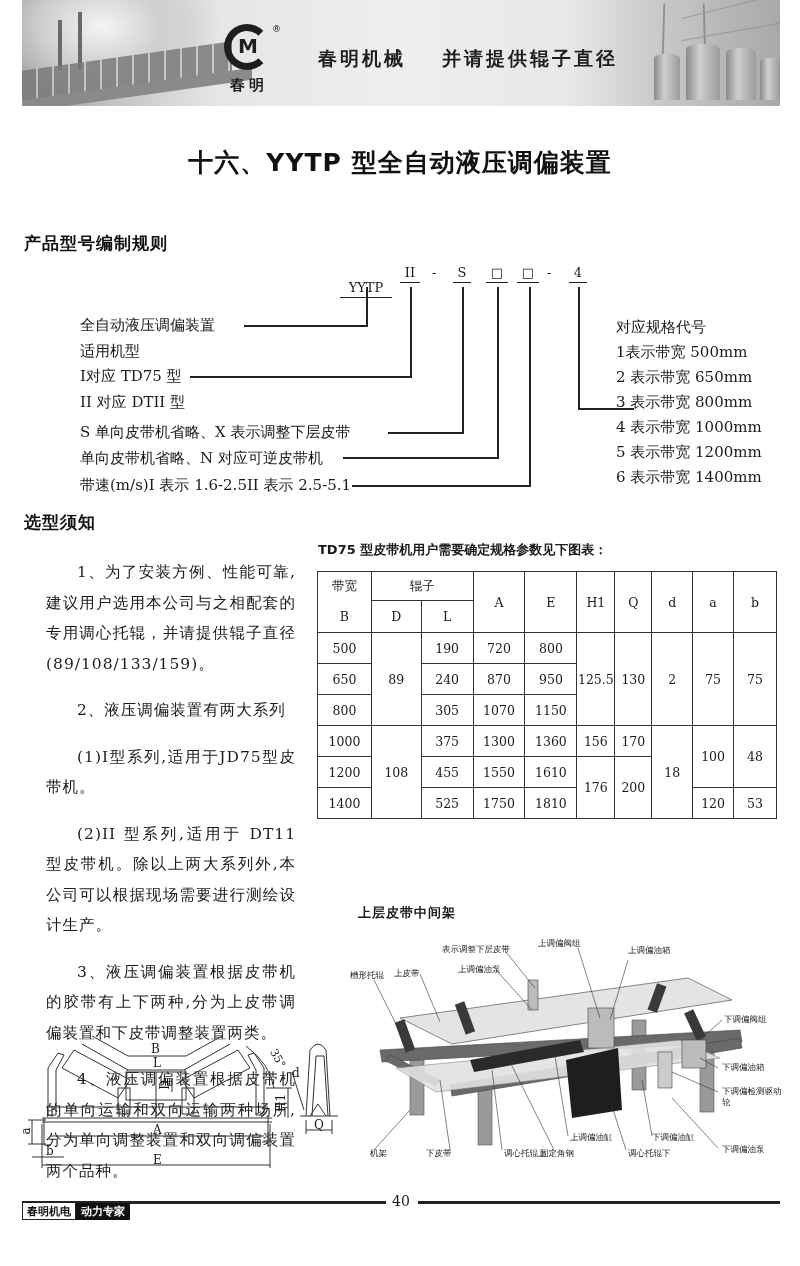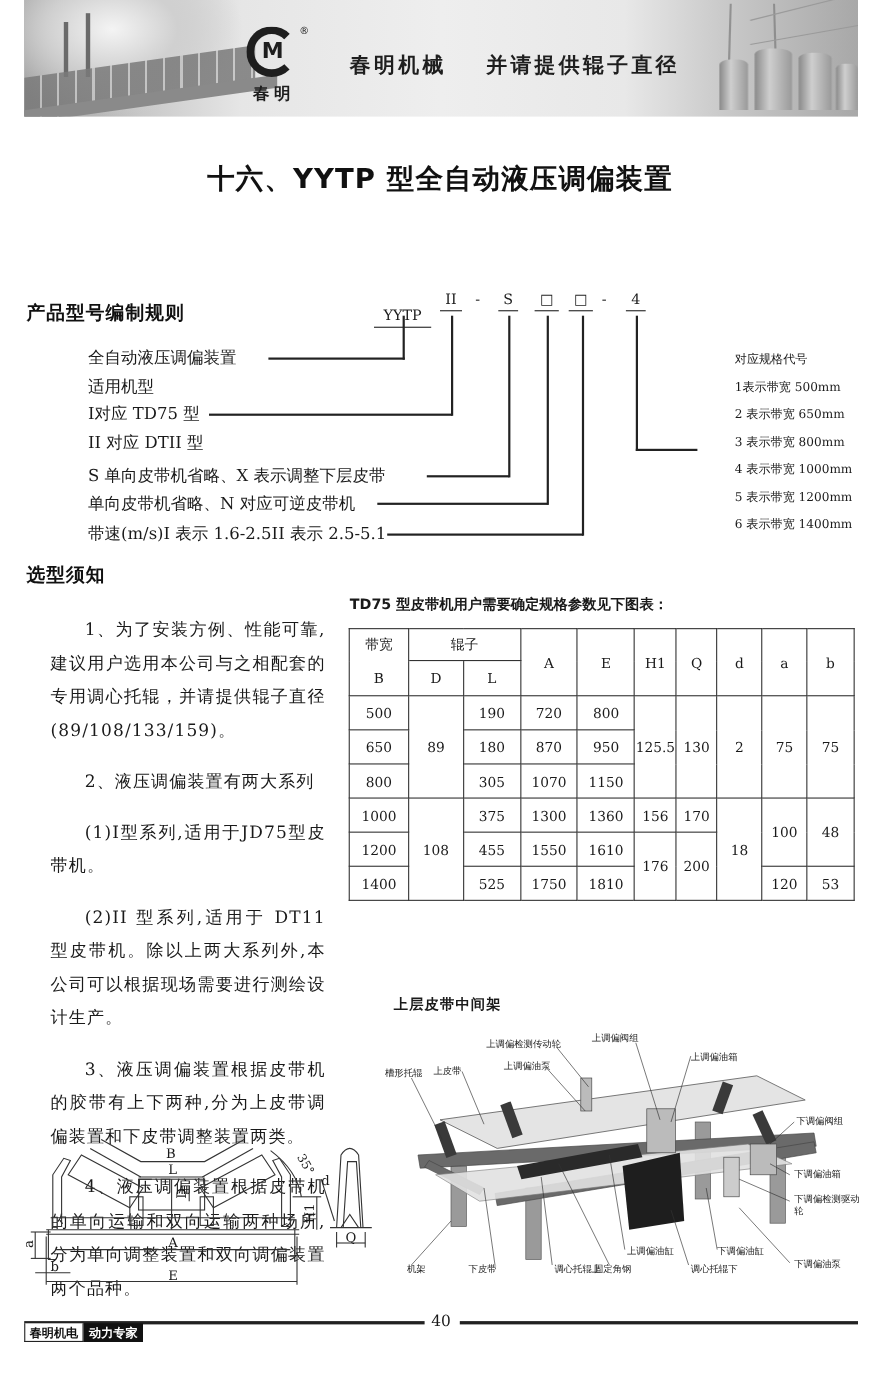--- a/index.html
+++ b/index.html
@@ -31,21 +31,21 @@
   
   .page-title { left:0; width:800px; top:146px; text-align:center; font-family:"DejaVu Sans", sans-serif; font-size:25px; font-weight:bold; letter-spacing:1px; color:#111; }
   .section-h { font-family:"DejaVu Sans", sans-serif; font-weight:bold; font-size:17px; color:#111; letter-spacing:1px; }
 
   
   .code-seg { position:absolute; top:264px; font-size:13px; text-align:center; border-bottom:1.5px solid #222; line-height:18px; }
   .code-dash { position:absolute; top:264px; font-size:13px; line-height:18px; }
   .vline { position:absolute; width:1.5px; background:#222; }
   .hline { position:absolute; height:1.5px; background:#222; }
   .rule-label { position:absolute; left:80px; font-size:15px; line-height:18px; white-space:nowrap; }
-  .spec-label { position:absolute; left:668px; font-size:11px; line-height:18px; white-space:nowrap; }
+  .spec-label { position:absolute; left:616px; font-size:15px; line-height:18px; white-space:nowrap; }
 
   
   .notes { left:30px; top:541px; width:282px; font-size:15.5px; line-height:30.5px; letter-spacing:1px; text-align:justify; }
   .notes p { margin:16px; }
   .notes .indent { text-indent: 2em; }
 
   
   .tbl-caption { left:318px; top:541px; font-family:"DejaVu Sans", sans-serif; font-size:13px; font-weight:bold; }
   table.spec { position:absolute; left:317px; top:571px; width:460px; border-collapse:collapse; font-size:12.5px; }
   table.spec td { border:1.3px solid #333; text-align:center; vertical-align:middle; height:31px; padding:0; }
@@ -83,21 +83,21 @@
   <div class="logo-c"></div>
   <div class="logo-m">M</div>
   <div class="logo-r">®</div>
   <div class="logo-cn">春明</div>
   <div class="slogan" style="left:296px;">春明机械</div>
   <div class="slogan" style="left:420px;">并请提供辊子直径</div>
 </div>
 
 <div class="abs page-title">十六、YYTP 型全自动液压调偏装置</div>
 
-<div class="abs section-h" style="left:24px; top:232px;margin-top:41px;">产品型号编制规则</div>
+<div class="abs section-h" style="left:24px; top:232px;">产品型号编制规则</div>
 
 <div>
   <span class="code-seg" style="left:340px; width:52px;margin-top:15px;">YYTP</span>
   <span class="code-seg" style="left:400px; width:20px;">II</span>
   <span class="code-dash" style="left:432px;">-</span>
   <span class="code-seg" style="left:453px; width:18px;">S</span>
   <span class="code-seg" style="left:486px; width:22px;">□</span>
   <span class="code-seg" style="left:517px; width:22px;">□</span>
   <span class="code-dash" style="left:547px;">-</span>
   <span class="code-seg" style="left:569px; width:18px;">4</span>
@@ -187,21 +187,21 @@
     <td>720</td>
     <td>800</td>
     <td rowspan="3">125.5</td>
     <td rowspan="3">130</td>
     <td rowspan="3">2</td>
     <td rowspan="3">75</td>
     <td rowspan="3">75</td>
   </tr>
   <tr>
     <td>650</td>
-    <td>180</td>
+    <td>240</td>
     <td>870</td>
     <td>950</td>
   </tr>
   <tr>
     <td>800</td>
     <td>305</td>
     <td>1070</td>
     <td>1150</td>
   </tr>
   <tr>
@@ -356,24 +356,24 @@
     <line x1="194" y1="210" x2="148" y2="118"></line>
     <line x1="208" y1="196" x2="194" y2="110"></line>
     <line x1="266" y1="210" x2="250" y2="160"></line>
     <line x1="292" y1="196" x2="282" y2="140"></line>
     <line x1="358" y1="208" x2="312" y2="158"></line>
   </g>
 </svg>
 <div class="abs" style="left:360px; top:940px; width:440px; height:230px;">
   <span class="callout" style="left:-10px; top:30px;">槽形托辊</span>
   <span class="callout" style="left:34px; top:28px;">上皮带</span>
-  <span class="callout" style="left:82px; top:4px;">上调偏检测传动轮</span>
+  <span class="callout" style="left:82px; top:4px;">表示调整下层皮带</span>
   <span class="callout" style="left:98px; top:24px;">上调偏油泵</span>
   <span class="callout" style="left:178px; top:-2px;">上调偏阀组</span>
-  <span class="callout" style="left:268px; top:16px;">上调偏油箱</span>
+  <span class="callout" style="left:268px; top:5px;">上调偏油箱</span>
   <span class="callout" style="left:364px; top:74px;">下调偏阀组</span>
   <span class="callout" style="left:362px; top:122px;">下调偏油箱</span>
   <span class="callout" style="left:362px; top:146px; white-space:normal; width:60px; line-height:11px;">下调偏检测驱动轮</span>
   <span class="callout" style="left:10px; top:208px;">机架</span>
   <span class="callout" style="left:66px; top:208px;">下皮带</span>
   <span class="callout" style="left:144px; top:208px;">调心托辊上</span>
   <span class="callout" style="left:180px; top:208px;">固定角钢</span>
   <span class="callout" style="left:210px; top:192px;">上调偏油缸</span>
   <span class="callout" style="left:268px; top:208px;">调心托辊下</span>
   <span class="callout" style="left:292px; top:192px;">下调偏油缸</span>

